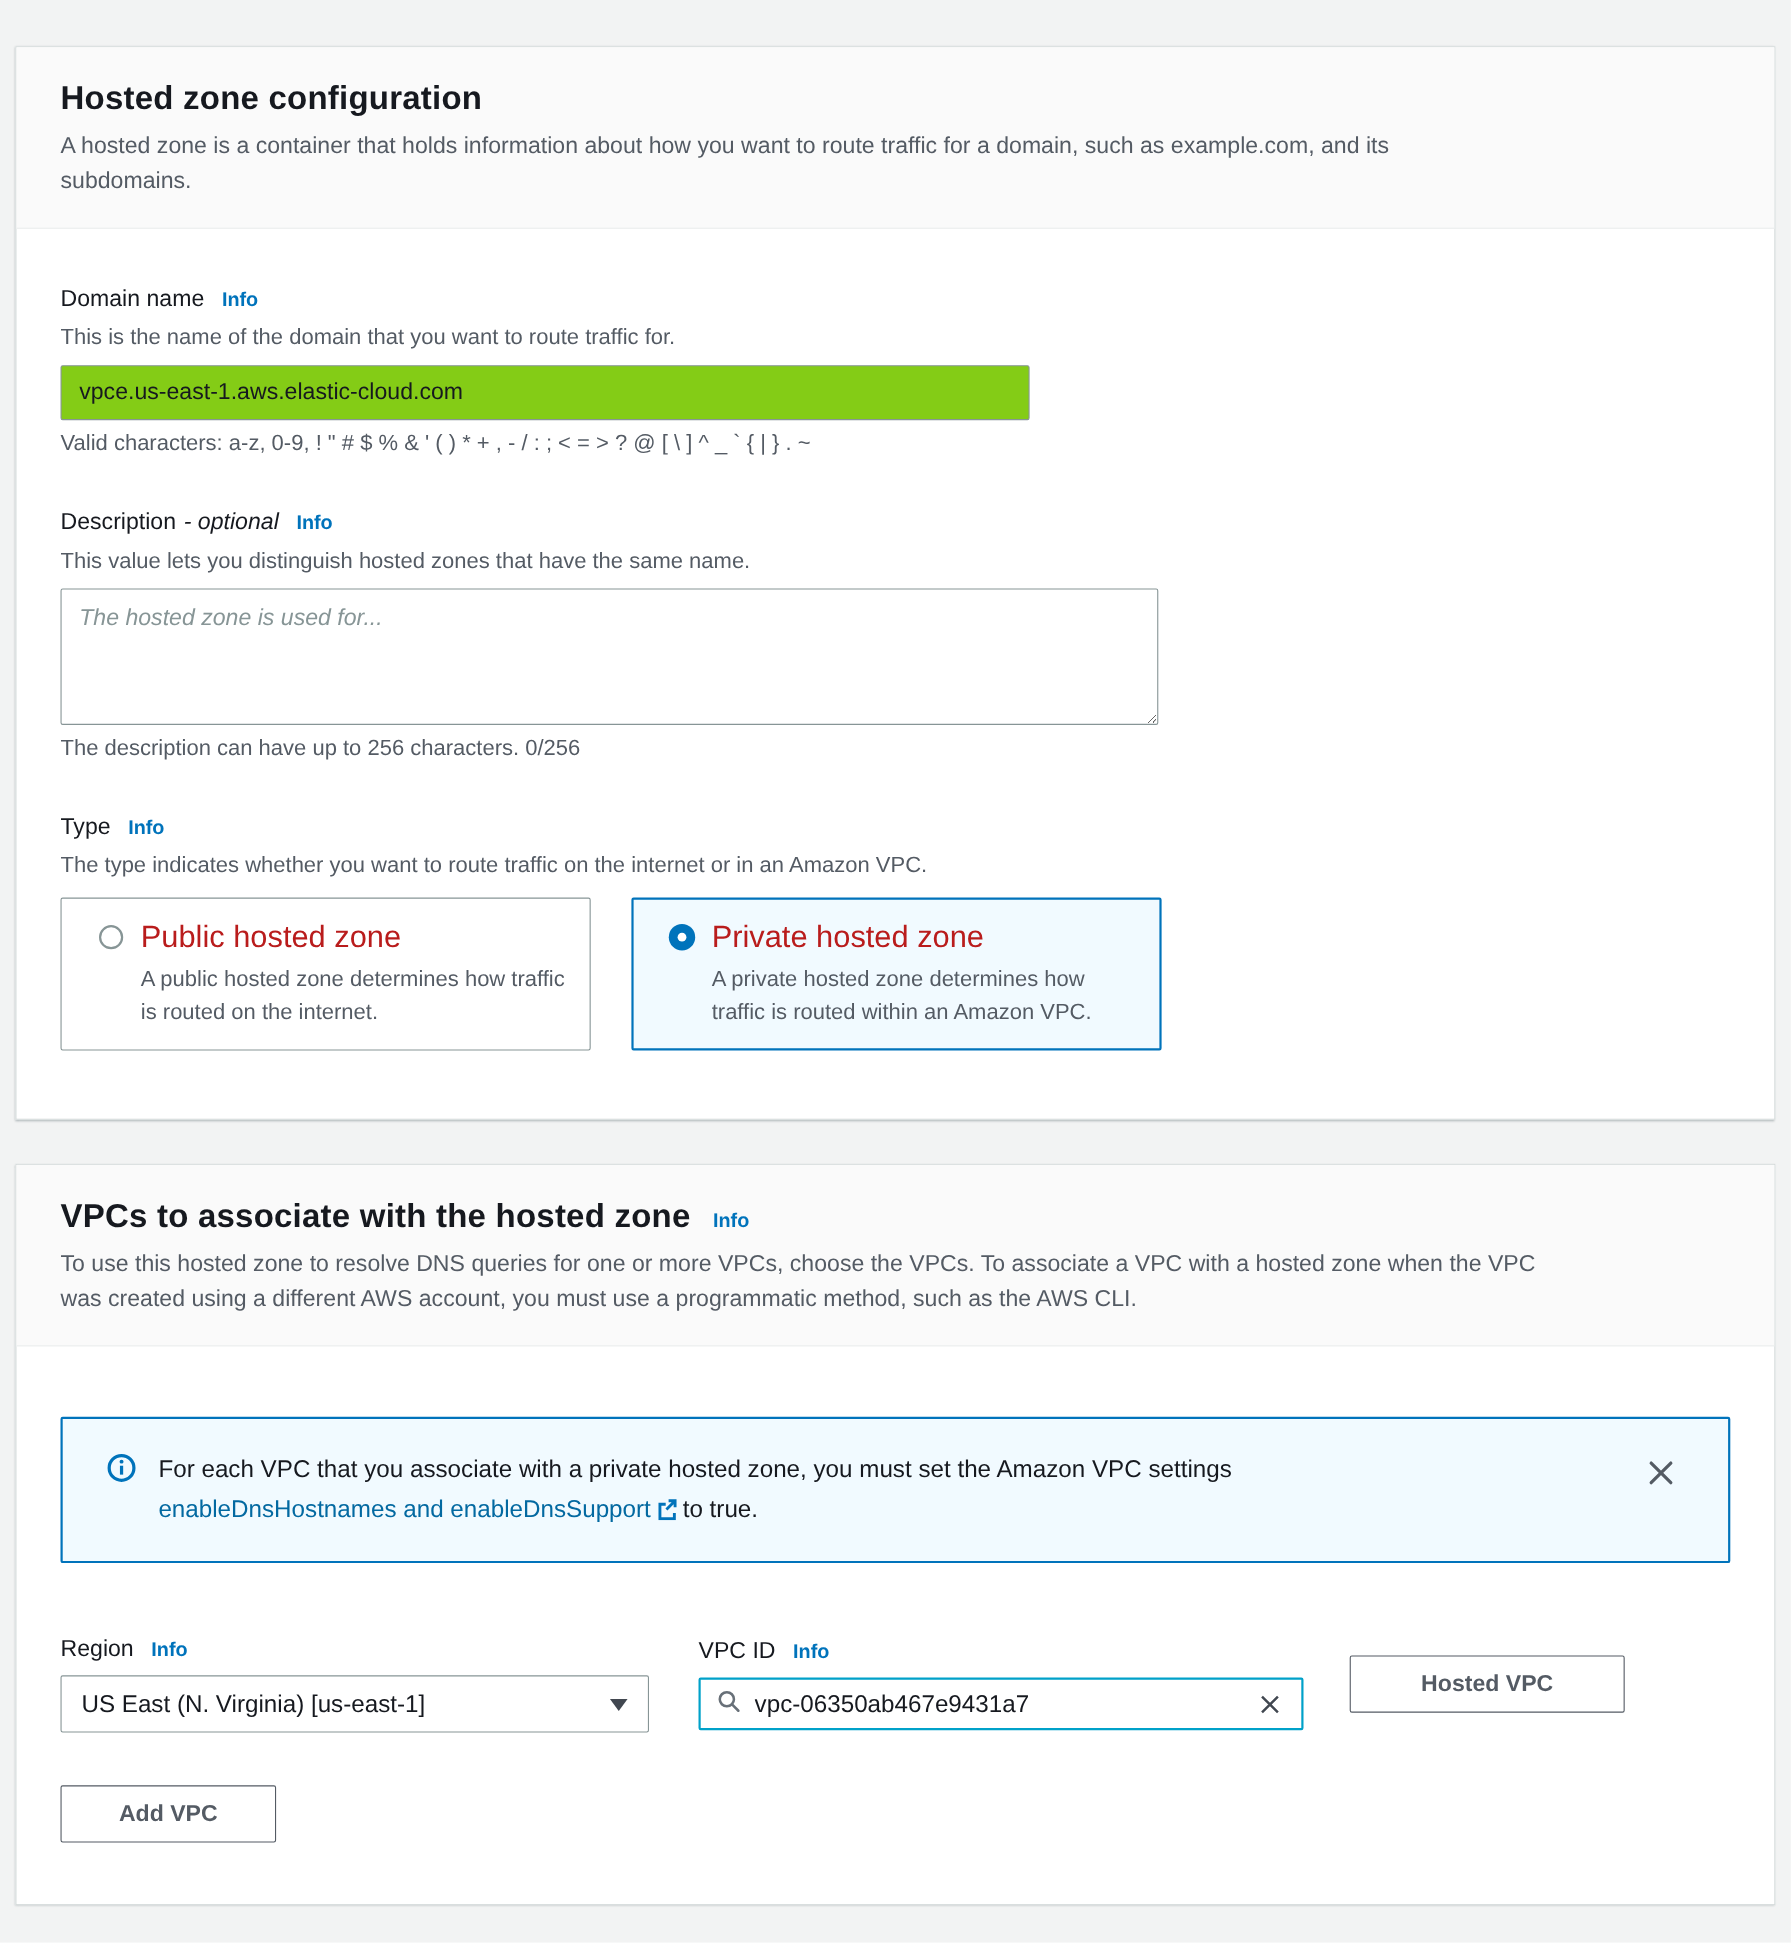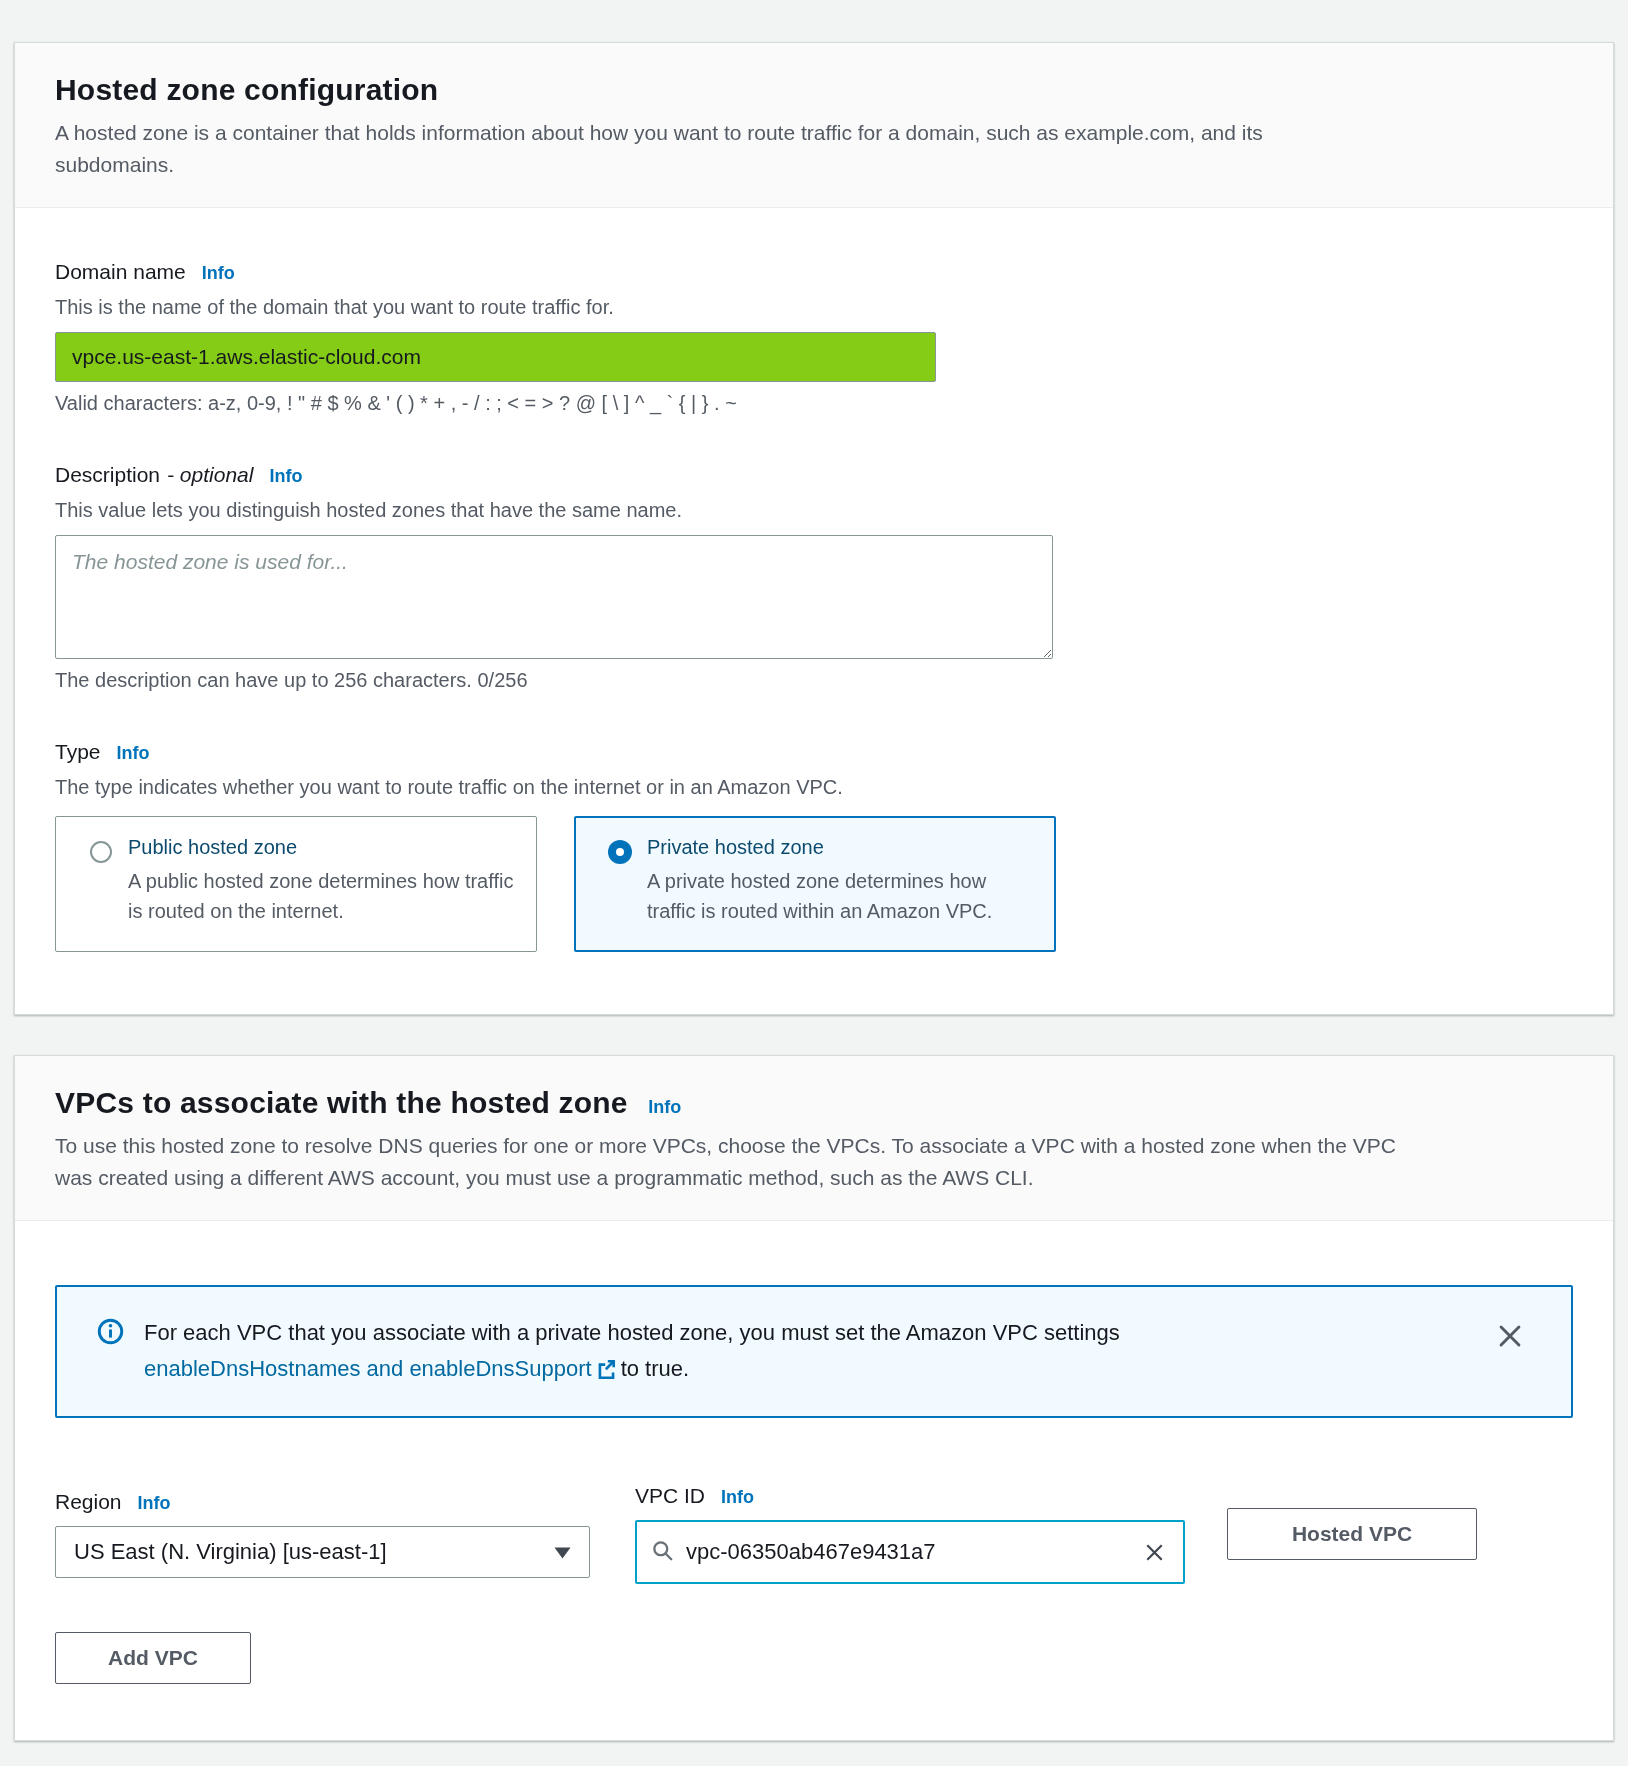--- a/index.html
+++ b/index.html
@@ -129,21 +129,21 @@
     margin: 4px 15px 0 13px;
   }
   .radio-tile.selected .radio-circle::after {
     content: "";
     position: absolute;
     left: 8px; top: 8px;
     width: 8px; height: 8px;
     border-radius: 50%;
     background: #fff;
   }
-  .radio-title { font-size: 20px; color: #0c4a6e; }
+  .radio-title { font-size: 28px; color: #b91c1c; }
   .radio-desc { margin-top: 7px; font-size: 20px; line-height: 30px; color: #545b64; }
 
   .flash-banner {
     margin: 34px 0 0 0;
     border: 2px solid #0073bb;
     background: #f1faff;
     border-radius: 2px;
     padding: 28px 24px 26px 28px;
     display: flex;
     align-items: flex-start;
@@ -173,21 +173,21 @@
     display: flex;
     align-items: center;
     justify-content: space-between;
     padding: 0 18px 0 18px;
     font-size: 22px;
     color: #16191f;
     cursor: pointer;
   }
   .search-box {
     margin-top: 12px;
-    height: 64px;
+    height: 48px;
     border: 2px solid #00a1c9;
     border-radius: 2px;
     background: #fff;
     display: flex;
     align-items: center;
     padding: 0 14px;
   }
   .search-box input {
     flex: 1;
     border: none;

